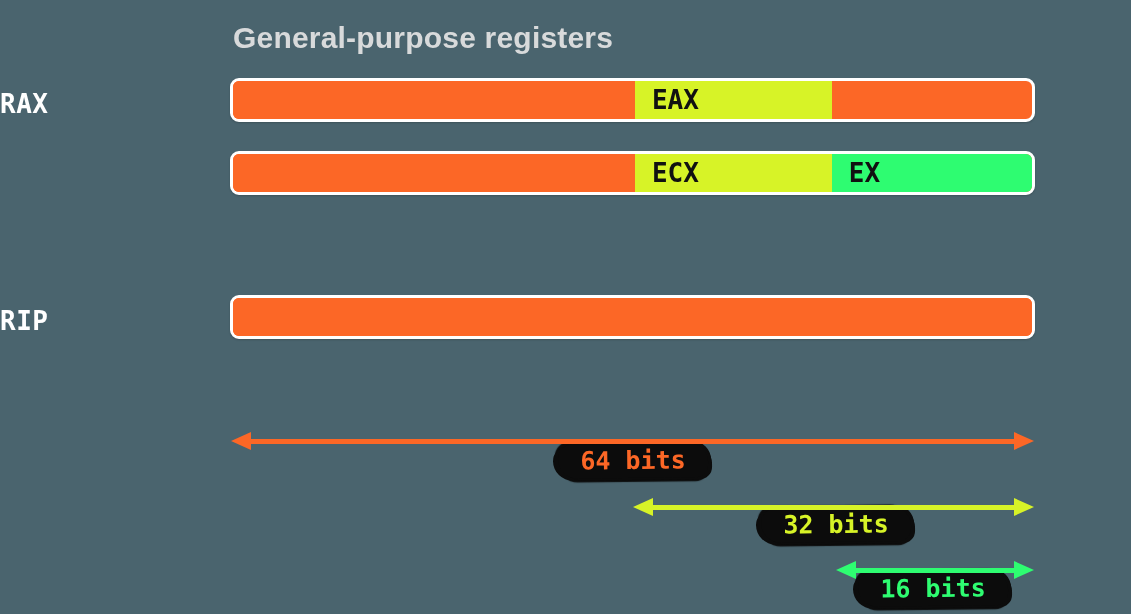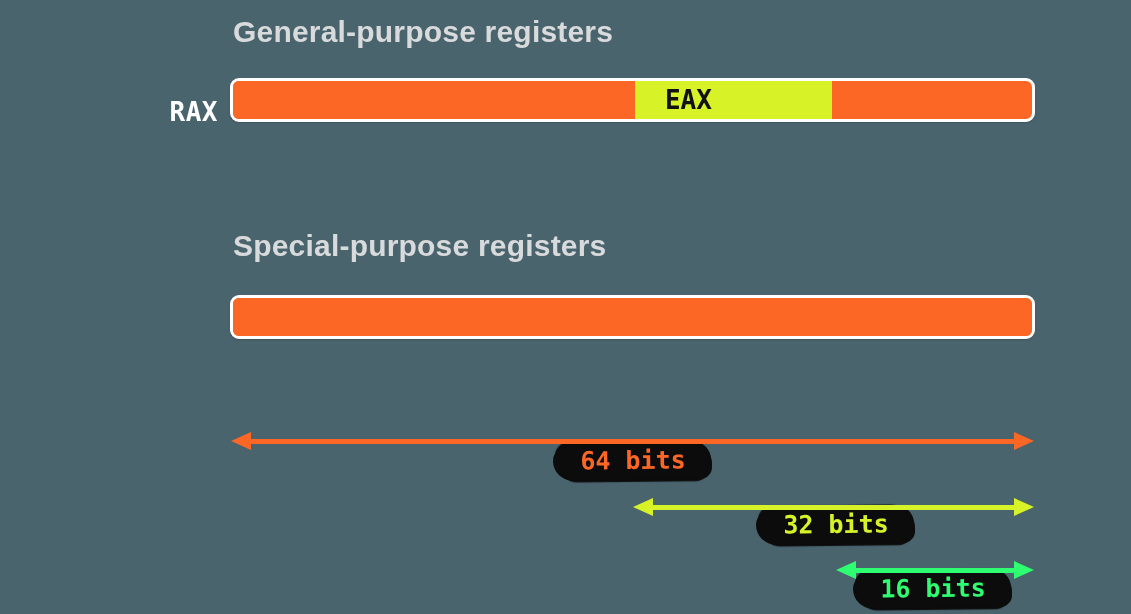--- a/index.html
+++ b/index.html
@@ -15,22 +15,22 @@
     position: absolute;
     left: 233px;
     font: bold 30px/40px "Liberation Sans", sans-serif;
     color: var(--heading-text, #d8dadb);
     letter-spacing: 0.2px;
     white-space: nowrap;
   }
 
   .reg-row { position: absolute; left: 0; right: 0; height: 44px; }
   .reg-name {
-    position: absolute; left: 0; width: 218px; top: 12px;
-    text-align: right; line-height: 44px;
+    position: absolute; left: 0; width: 218px; top: 4px;
+    line-height: 44px;
     font-family: "DejaVu Sans Mono", monospace;
     font-weight: bold; font-size: 26px;
     letter-spacing: 0.5px;
     color: var(--register-label, #ffffff);
     white-space: nowrap;
   }
   .reg-bar {
     position: absolute; left: 230px; top: 0;
     width: 799px; height: 38px;
     border: 3px solid var(--bar-border, #ffffff);
@@ -40,21 +40,21 @@
     background: var(--orange, #fc6726);
     box-shadow: 0 1px 2px rgba(0,0,0,0.18);
   }
   .seg { height: 100%; }
   .seg-64 { width: 50.3%; background: var(--orange, #fc6726); }
   .seg-32 { width: 24.65%; background: var(--yellow-green, #d7f327); }
   .seg-16 { flex: 1; background: var(--green, #2efc71); }
   .seg-full { width: 100%; background: var(--orange, #fc6726); }
   .seg-label {
     display: inline-block;
-    padding-left: 30px; line-height: 38px;
+    padding-left: 17px; line-height: 38px;
     font-family: "DejaVu Sans Mono", monospace;
     font-weight: bold; font-size: 26px;
     color: var(--segment-label, #111111);
     white-space: nowrap;
   }
 
   .arrow { position: absolute; height: 18px; z-index: 3; }
   .arrow-shaft { position: absolute; left: 14px; right: 14px; top: 7px; height: 5px; }
   .arrow-head-left, .arrow-head-right {
     position: absolute; top: 0; width: 0; height: 0;
@@ -92,38 +92,47 @@
   }
   .bit-label-64 { color: var(--orange, #fc6726); }
   .bit-label-32 { color: var(--yellow-green, #d7f327); }
   .bit-label-16 { color: var(--green, #2efc71); }
 </style>
 </head>
 <body>
 
 <div class="stage">
 
-  <div class="heading" style="top:12px">General-purpose registers</div>
+  <div class="heading" style="top:18px">General-purpose registers</div>
 
   <div class="reg-row" style="top:78px">
     <span class="reg-name">RAX</span>
     <div class="reg-bar">
       <div class="seg seg-64"></div>
       <div class="seg seg-32">
         <span class="seg-label">EAX</span>
       </div>
     </div>
   </div>
 
   <div class="reg-row" style="top:151px">
+    <div class="reg-bar">
+      <div class="seg seg-64"></div>
+      <div class="seg seg-32">
+        <span class="seg-label">ECX</span>
+      </div>
+      <div class="seg seg-16">
+        <span class="seg-label">EX</span>
+      </div>
+    </div>
   </div>
 
-  <div class="heading" style="top:226px">Special-purpose registers</div>
 
   <div class="reg-row" style="top:295px">
+    <span class="reg-name">RIP</span>
     <div class="reg-bar">
       <div class="seg seg-full"></div>
     </div>
   </div>
 
 
   <div class="bit-label bit-label-64" style="left:558px; top:444px">64 bits</div>
   <div class="arrow arrow-64" style="left:231px; top:432px; width:803px">
     <div class="arrow-head-left"></div>
     <div class="arrow-shaft"></div>

